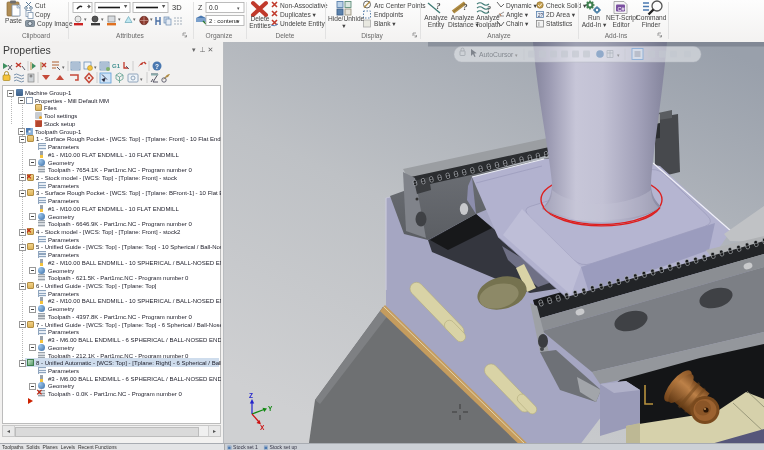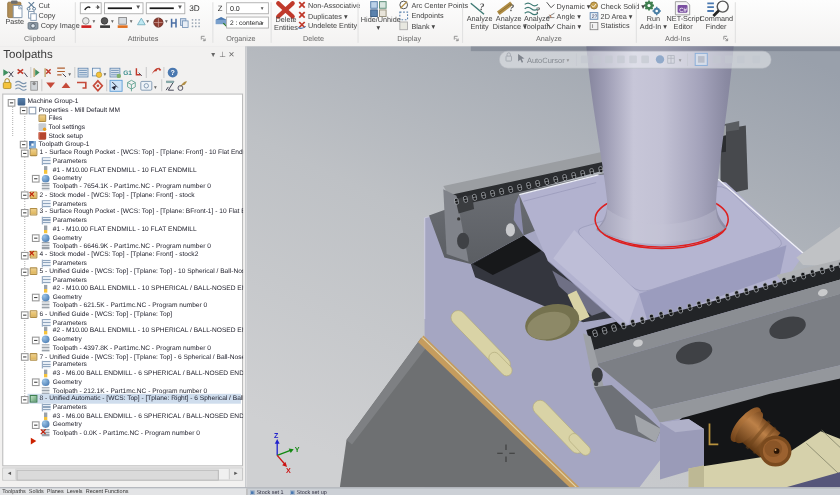--- a/index.html
+++ b/index.html
@@ -221,21 +221,21 @@
   <div class="rsep" style="left:68px;"></div>
   <div class="rsep" style="left:193px;"></div>
   <div class="rsep" style="left:246px;"></div>
   <div class="rsep" style="left:325px;"></div>
   <div class="rsep" style="left:420px;"></div>
   <div class="rsep" style="left:578px;"></div>
   <div class="rsep" style="left:668px;"></div>
 </div>
 
 <div id="panel" class="abs">
-  <div class="abs" id="ptitle">Toolpaths</div>
+  <div class="abs" id="ptitle">Properties</div>
   <div class="abs" style="left:192px;top:4px;font-size:7px;color:#666;">▾&nbsp;&nbsp;⊥&nbsp;✕</div>
   <svg width="224" height="42" style="position:absolute;left:0;top:15px">
 
     <g>
       <path d="M3 6 l5 3 -5 3 z" fill="#3e8f5f"></path>
         <path d="M8 8 l4 5 M12 8 l-4 5" stroke="#334" stroke-width="0.8"></path>
       <path d="M16 6 l5 4 M21 6 l-5 4" stroke="#c0392b" stroke-width="1.4"></path>
         <path d="M22 9 l3 4" stroke="#334" stroke-width="0.8"></path>
       <line x1="28" y1="4" x2="28" y2="14" stroke="#ccc"></line>
       <path d="M32 6 l4 3 -4 3 z" fill="#3e8f5f"></path>

